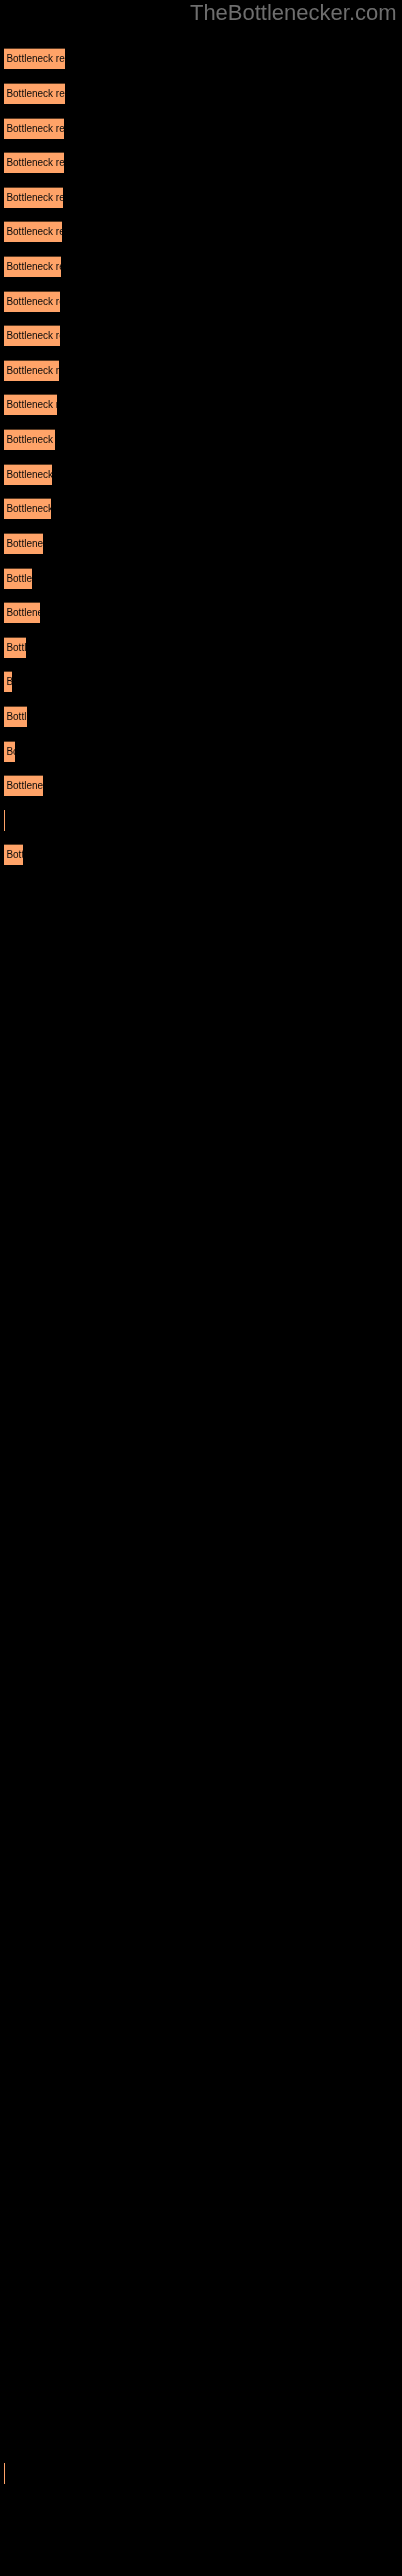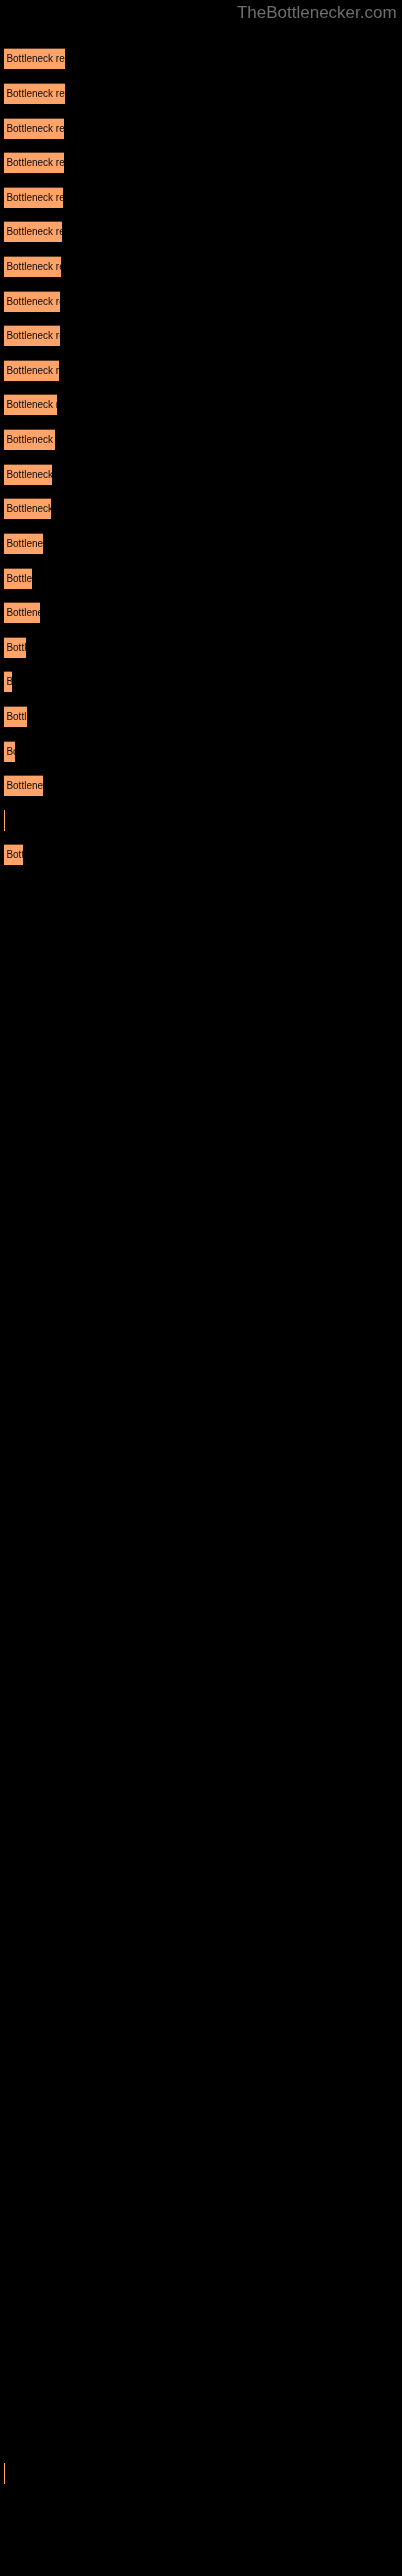--- a/index.html
+++ b/index.html
@@ -21,21 +21,21 @@
     left: 0;
     top: 0;
     width: 403px;
     height: 2576px;
   }
   #site-title {
     position: absolute;
     right: 6.4px;
     top: 1.6px;
     color: #6e6e6e;
-    font-size: 17px;
+    font-size: 22px;
     font-family: "Liberation Sans", sans-serif;
     letter-spacing: 0px;
     white-space: nowrap;
     line-height: 21px;
   }
   .bar {
     position: absolute;
     left: 4px;
     height: 21px;
     background: #ffa368;

